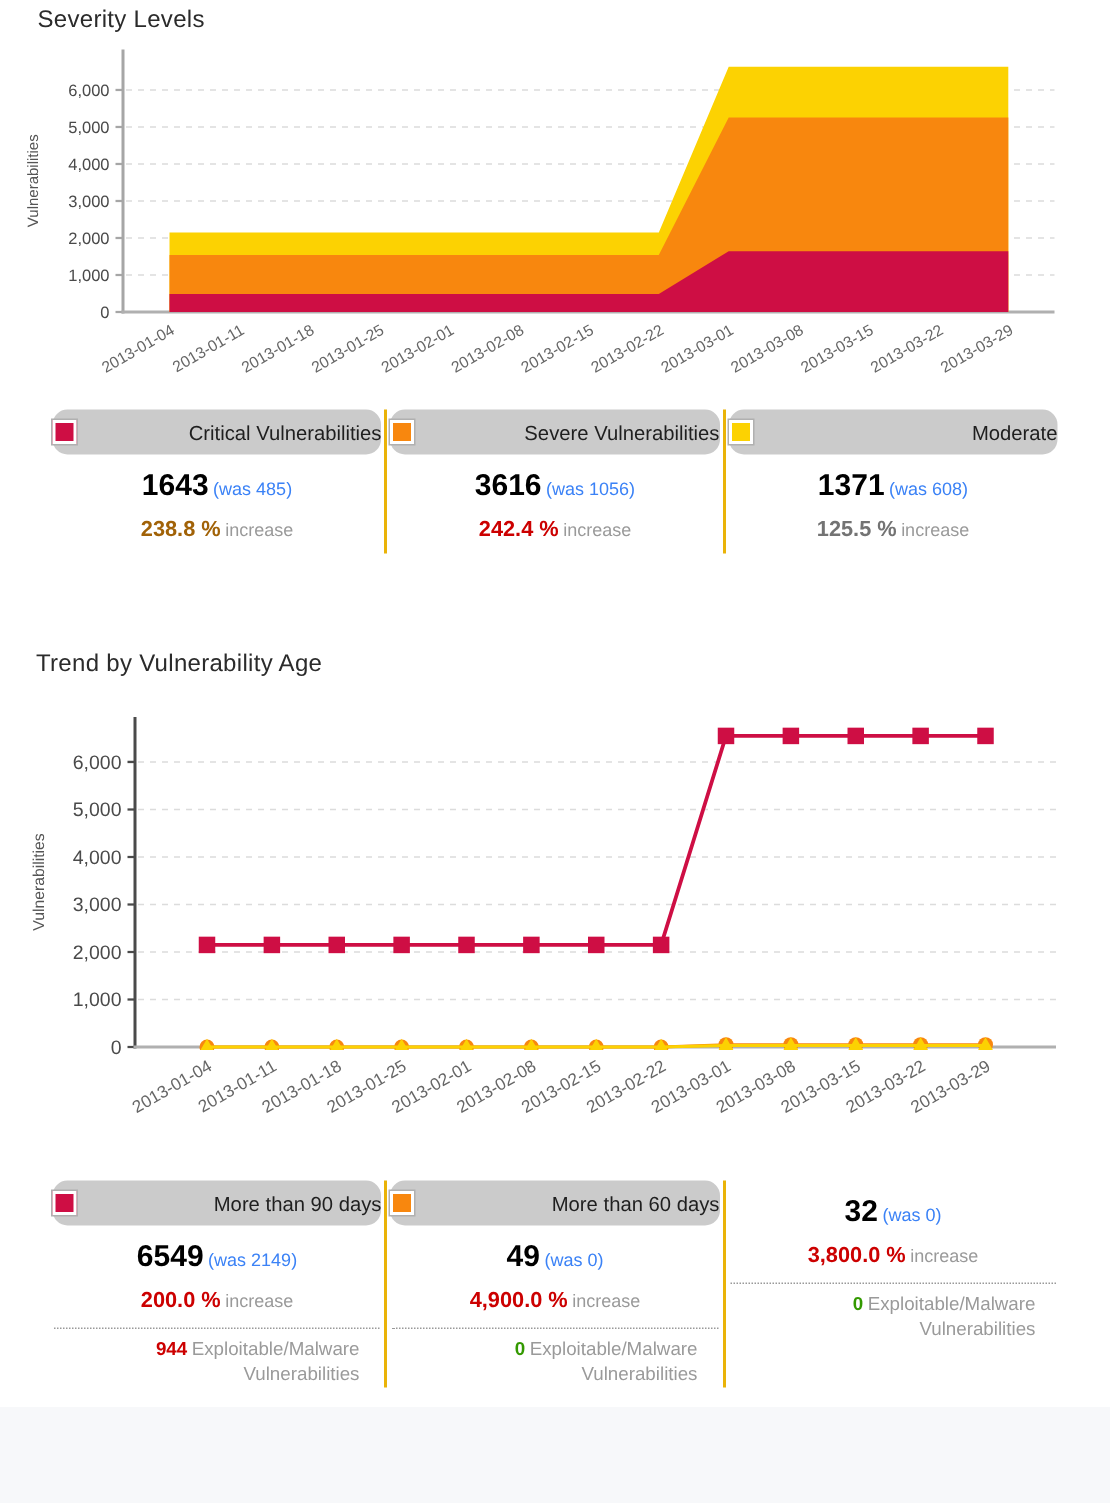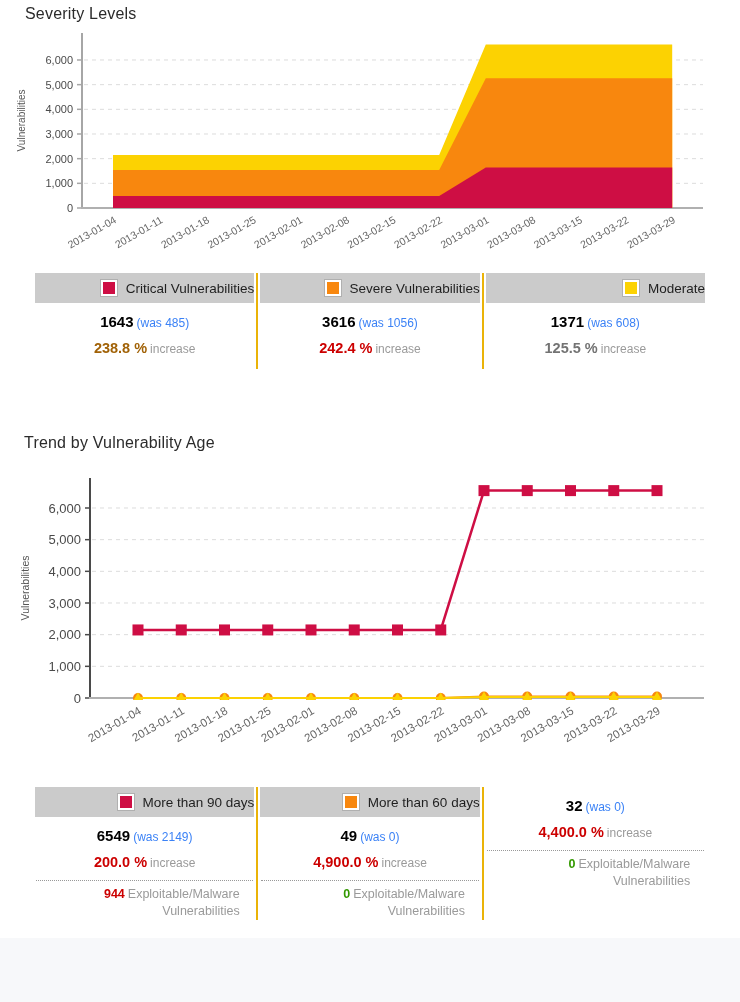--- a/index.html
+++ b/index.html
@@ -10,25 +10,25 @@
   .t1{left:25px;top:5px;}
   .t2{left:24px;top:434px;}
   .c1{position:absolute;left:0;top:26px;}
   .c2{position:absolute;left:0;top:455px;}
   .stat-table{position:absolute;left:33px;width:674px;display:flex;}
   .tbl1{top:273px;min-height:96px;}
   .tbl2{top:787px;min-height:128px;}
   .col{flex:1 1 0;display:flex;flex-direction:column;align-items:center;}
   .col + .col{border-left:2px solid #eab308;}
   .hdr{align-self:stretch;margin:0 2px;height:30px;background:#cbcbcb;
-       display:flex;align-items:center;justify-content:flex-end;gap:9px;}
+       display:flex;align-items:center;justify-content:space-between;gap:9px;border-radius:10px;}
   .sw{width:12px;height:12px;border:2px solid #ffffff;box-shadow:0 0 0 1px #b0b0b0;flex:0 0 auto;}
   .hlbl{font-size:13.5px;color:#1f1f1f;}
   .vrow{margin-top:10px;}
-  .val{font-size:15px;font-weight:bold;color:#000000;}
+  .val{font-size:20px;font-weight:bold;color:#000000;}
   .was{font-size:12px;color:#3b82f6;margin-left:3px;}
   .prow{margin-top:8px;}
   .pct{font-size:14.5px;font-weight:bold;}
   .plbl{font-size:12px;color:#9a9a9a;margin-left:3px;}
   .dot-sep{align-self:stretch;border-top:1px dotted #999999;margin:9px 3px 5px;height:0;}
   .exploit{max-width:190px;text-align:right;font-size:12.5px;line-height:1.35;color:#9a9a9a;}
   .ecount{font-weight:bold;margin-right:3px;}
   .footer-band{position:absolute;left:0;top:938px;width:740px;height:64px;background:#f7f8fa;}
 </style>
 </head>
@@ -243,21 +243,21 @@
     <div class="dot-sep"></div>
     <div class="exploit">
       <span class="ecount" style="color: rgb(51, 153, 0);">0</span><span>Exploitable/Malware Vulnerabilities</span>
     </div>
   </div>
   <div class="col">
     <div class="vrow">
       <span class="val">32</span><span class="was">(was 0)</span>
     </div>
     <div class="prow">
-      <span class="pct" style="color: rgb(204, 0, 0);">4,400.0 %</span><span class="plbl">increase</span>
+      <span class="pct" style="color: rgb(204, 0, 0);">3,800.0 %</span><span class="plbl">increase</span>
     </div>
     <div class="dot-sep"></div>
     <div class="exploit">
       <span class="ecount" style="color: rgb(51, 153, 0);">0</span><span>Exploitable/Malware Vulnerabilities</span>
     </div>
   </div>
 </div>
 
 <div class="footer-band"></div>
 

